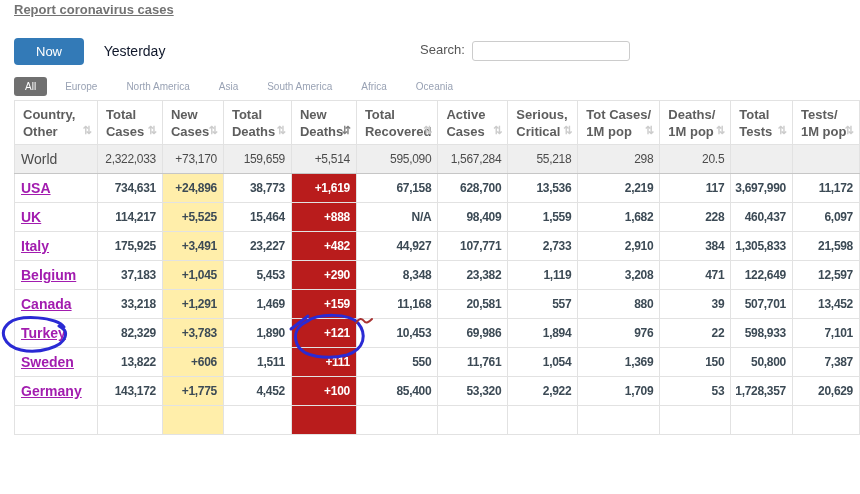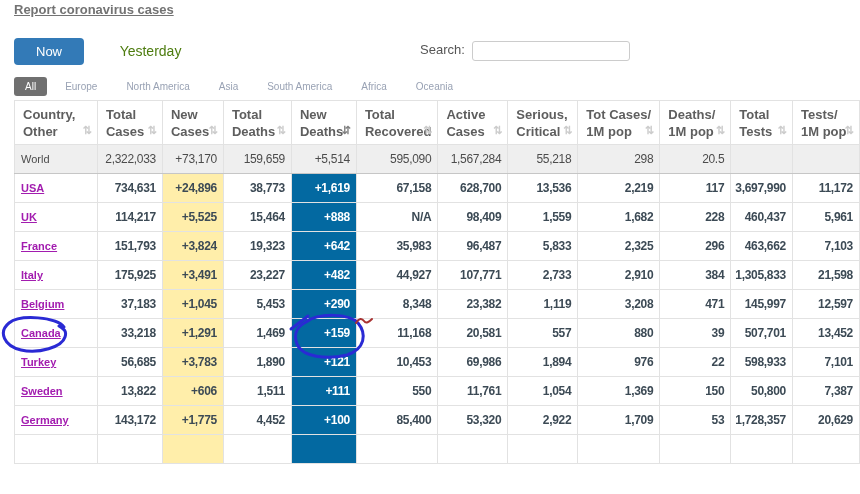--- a/index.html
+++ b/index.html
@@ -6,44 +6,44 @@
   html,body { margin:0; padding:0; background:#fff; }
   body { font-family:"Liberation Sans", sans-serif; }
   .page { position:relative; width:860px; height:494px; overflow:hidden; background:#fff; }
 
   .report-link { position:absolute; left:14px; top:2px; font-size:13px; font-weight:bold;
                  color:#737373; text-decoration:underline; }
 
   .controls { position:absolute; left:14px; top:37px; font-size:13px; }
   .now-btn { display:inline-block; background:#337ab7; color:#fff; padding:6px 22px;
              border-radius:4px; cursor:pointer; }
-  .yesterday { display:inline-block; margin-left:32px; color:#4d7c0f; font-size:14px; padding:6px 0; cursor:pointer; }
+  .yesterday { display:inline-block; margin-left:16px; color:#0f172a; font-size:14px; padding:6px 0; cursor:pointer; }
 
   .search { position:absolute; left:420px; top:41px; font-size:13px; color:#555; }
   .search input { width:158px; height:20px; border:1px solid #ccc; border-radius:3px;
                   margin-left:7px; vertical-align:middle; outline:none; padding:0 5px; font-size:12px; }
 
   .regions { position:absolute; left:14px; top:77px; font-size:10px; }
   .region { display:inline-block; padding:4px 11px; margin-right:7px; color:#99a2b4;
             border-radius:3px; cursor:pointer; }
   .region.active { background:#707070; color:#fff; }
 
   .table-wrap { position:absolute; left:14px; top:100px; }
   table { border-collapse:collapse; table-layout:fixed; }
   th, td { border:1px solid #e2e2e2; }
   th { font-weight:700; color:#5e5e5e; text-align:left; vertical-align:top;
        padding:5px 6px 4px 8px; height:44px; position:relative; line-height:17px; font-size:13px;margin-top:12px; }
   .sort { position:absolute; right:5px; bottom:5px; font-size:11px; color:#ccc; cursor:pointer; }
   .sort.active { color:#818181; }
   td { padding:4px 6px 4px 4px; height:29px; line-height:20px; white-space:nowrap; overflow:hidden; font-size:12px; }
-  td.country { padding-left:6px; font-size:11px; color:#4c4c4c; }
+  td.country { padding-left:6px; font-size:14px; color:#4c4c4c; }
   td.country a { color:#a21caf; font-weight:bold; text-decoration:underline; cursor:pointer; }
   td.num { text-align:right; font-weight:bold; color:#3c4a55; letter-spacing:-0.3px; }
   td.yellow { background:#ffeeaa; }
-  td.red { background:#0369a1; color:#fff; }
+  td.red { background:#b91c1c; color:#fff; }
   tr.world-row td { background:#efefef; font-weight:400; color:#4c4c4c;
                     border-top:1px solid #c6c6c6; border-bottom:1px solid #c6c6c6; }
 
   .annotations { position:absolute; left:0; top:0; width:860px; height:494px;
                  pointer-events:none; z-index:5; }
 </style>
 </head>
 <body>
 
 <div class="page">
@@ -175,35 +175,21 @@
             <td class="num">114,217</td>
             <td class="num yellow">+5,525</td>
             <td class="num">15,464</td>
             <td class="num red">+888</td>
             <td class="num">N/A</td>
             <td class="num">98,409</td>
             <td class="num">1,559</td>
             <td class="num">1,682</td>
             <td class="num">228</td>
             <td class="num">460,437</td>
-            <td class="num">5,961</td>
-          </tr>
-          <tr>
-            <td class="country"><a href="#">France</a></td>
-            <td class="num">151,793</td>
-            <td class="num yellow">+3,824</td>
-            <td class="num">19,323</td>
-            <td class="num red">+642</td>
-            <td class="num">35,983</td>
-            <td class="num">96,487</td>
-            <td class="num">5,833</td>
-            <td class="num">2,325</td>
-            <td class="num">296</td>
-            <td class="num">463,662</td>
-            <td class="num">7,103</td>
+            <td class="num">6,097</td>
           </tr>
           <tr>
             <td class="country"><a href="#">Italy</a></td>
             <td class="num">175,925</td>
             <td class="num yellow">+3,491</td>
             <td class="num">23,227</td>
             <td class="num red">+482</td>
             <td class="num">44,927</td>
             <td class="num">107,771</td>
             <td class="num">2,733</td>
@@ -216,40 +202,40 @@
             <td class="country"><a href="#">Belgium</a></td>
             <td class="num">37,183</td>
             <td class="num yellow">+1,045</td>
             <td class="num">5,453</td>
             <td class="num red">+290</td>
             <td class="num">8,348</td>
             <td class="num">23,382</td>
             <td class="num">1,119</td>
             <td class="num">3,208</td>
             <td class="num">471</td>
-            <td class="num">145,997</td>
+            <td class="num">122,649</td>
             <td class="num">12,597</td>
           </tr>
           <tr>
             <td class="country"><a href="#">Canada</a></td>
             <td class="num">33,218</td>
             <td class="num yellow">+1,291</td>
             <td class="num">1,469</td>
             <td class="num red">+159</td>
             <td class="num">11,168</td>
             <td class="num">20,581</td>
             <td class="num">557</td>
             <td class="num">880</td>
             <td class="num">39</td>
             <td class="num">507,701</td>
             <td class="num">13,452</td>
           </tr>
           <tr>
             <td class="country"><a href="#">Turkey</a></td>
-            <td class="num">56,685</td>
+            <td class="num">82,329</td>
             <td class="num yellow">+3,783</td>
             <td class="num">1,890</td>
             <td class="num red">+121</td>
             <td class="num">10,453</td>
             <td class="num">69,986</td>
             <td class="num">1,894</td>
             <td class="num">976</td>
             <td class="num">22</td>
             <td class="num">598,933</td>
             <td class="num">7,101</td>

